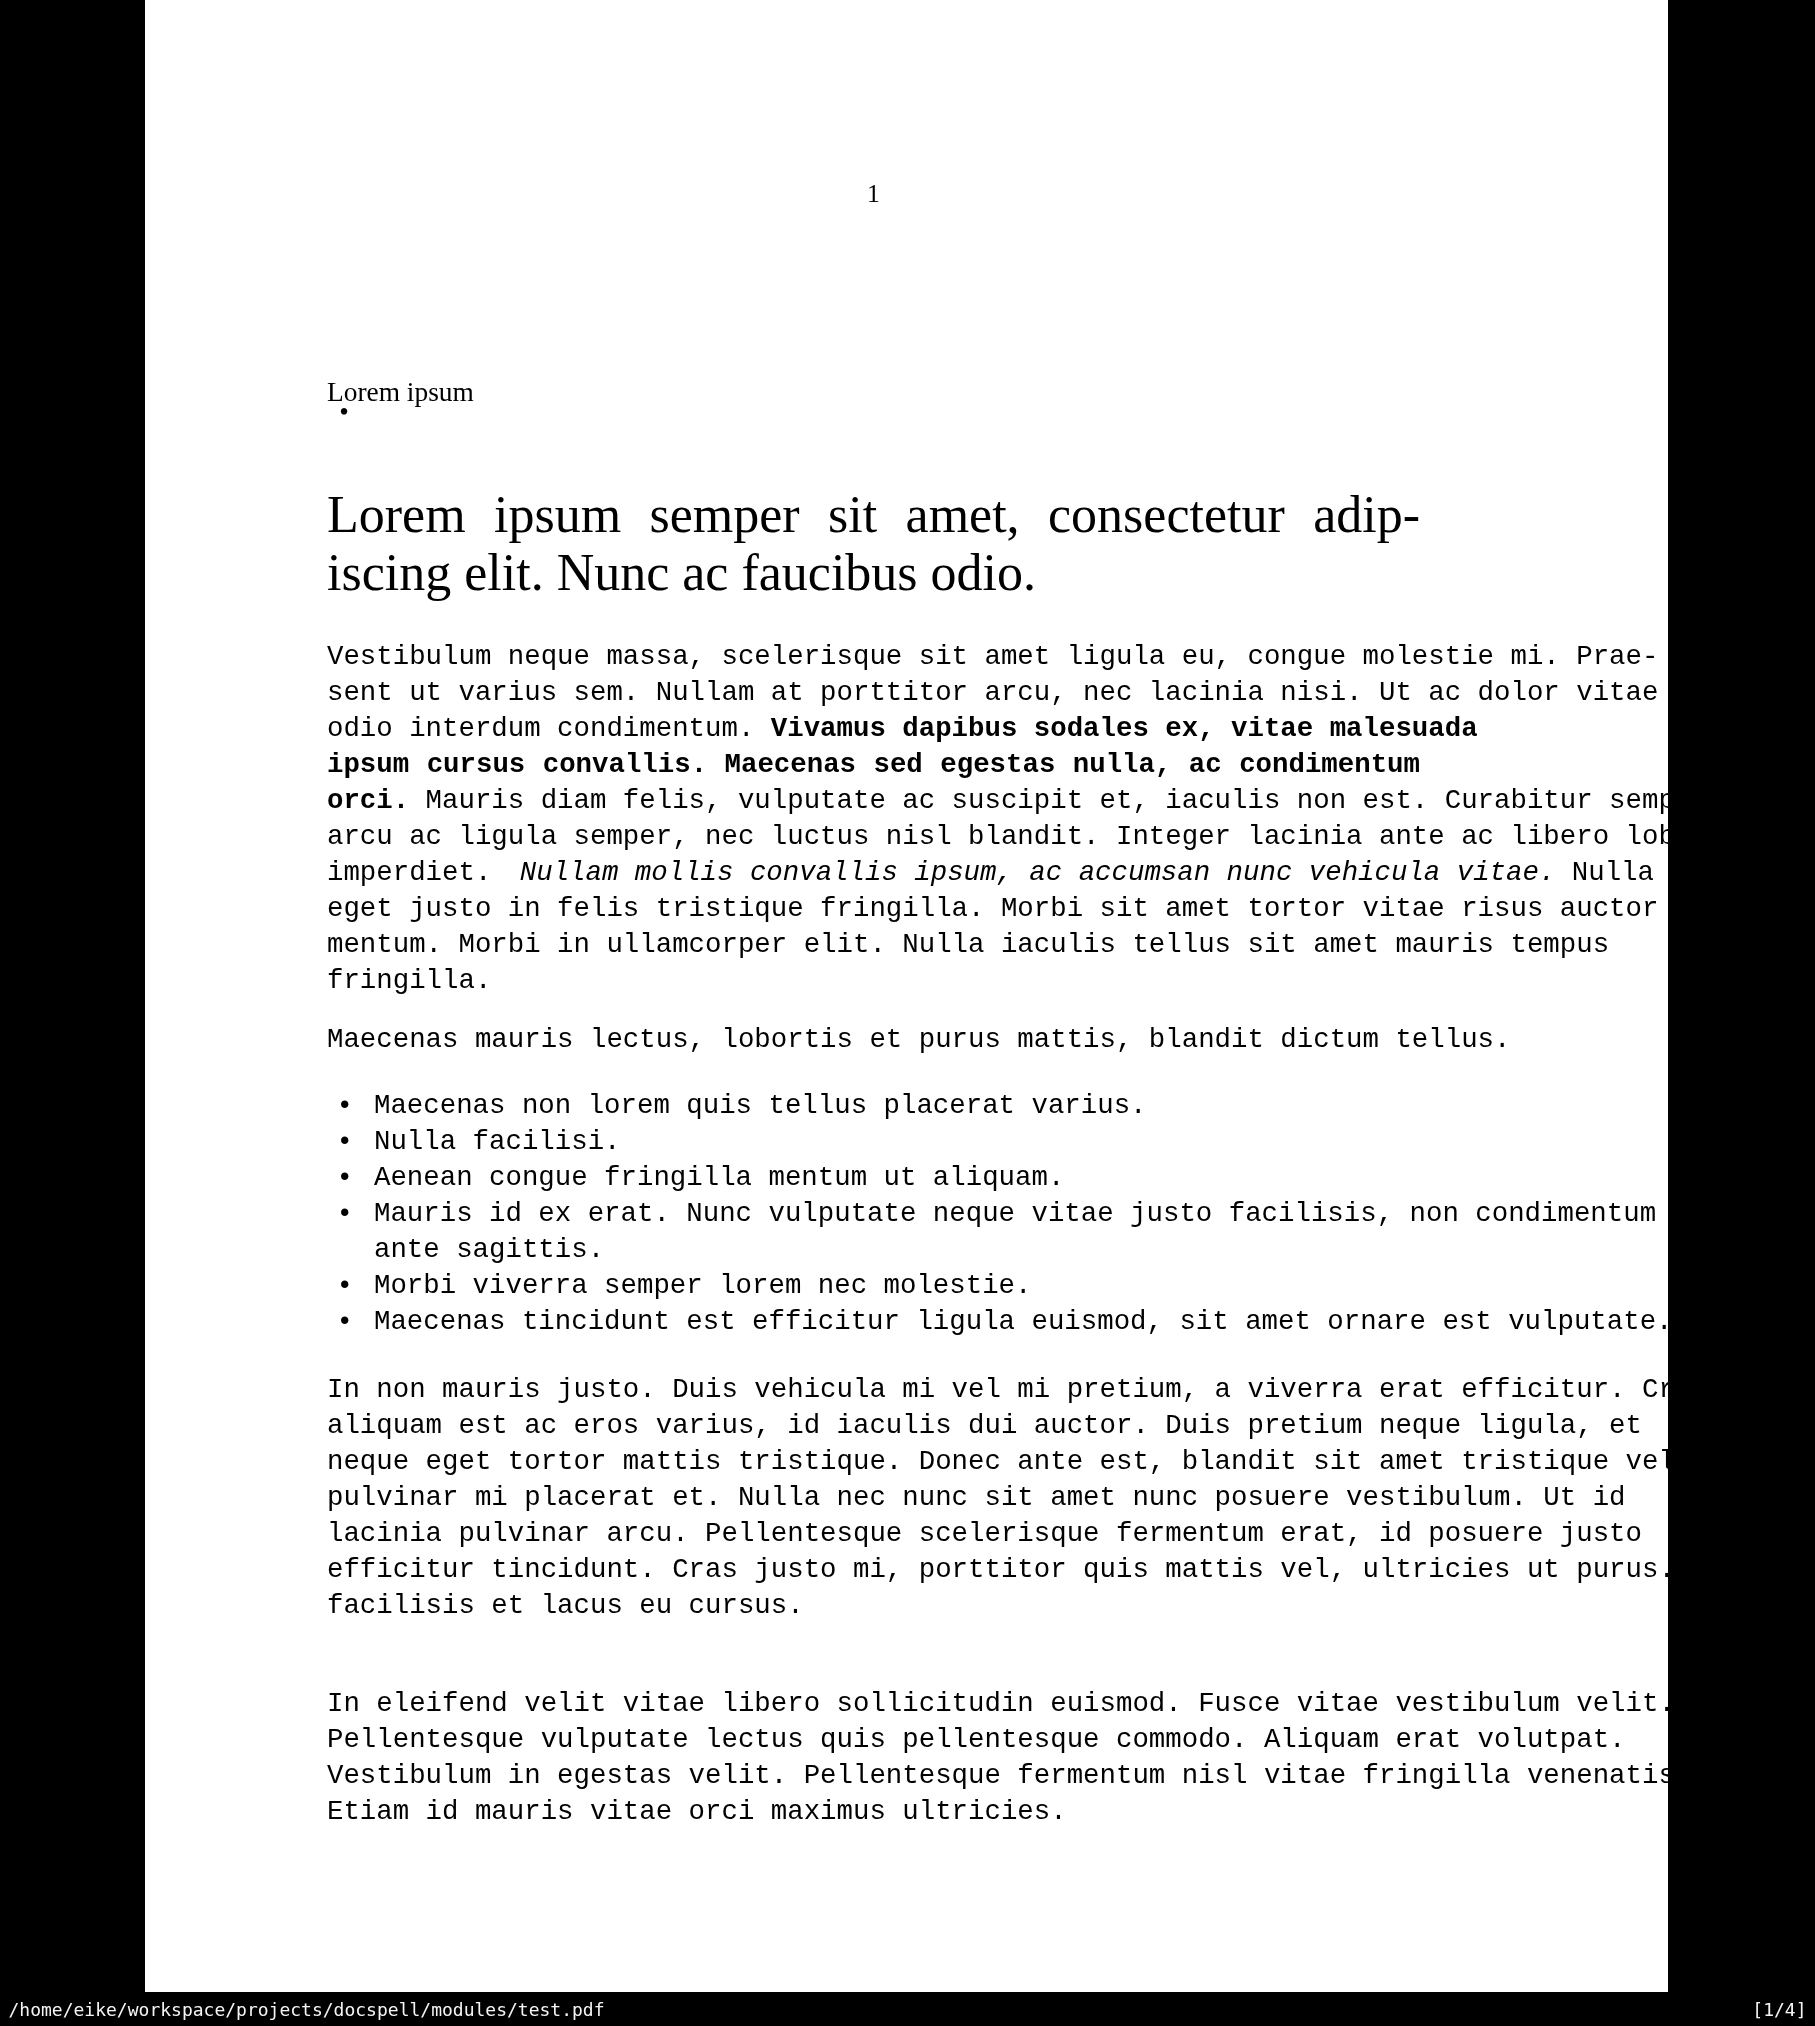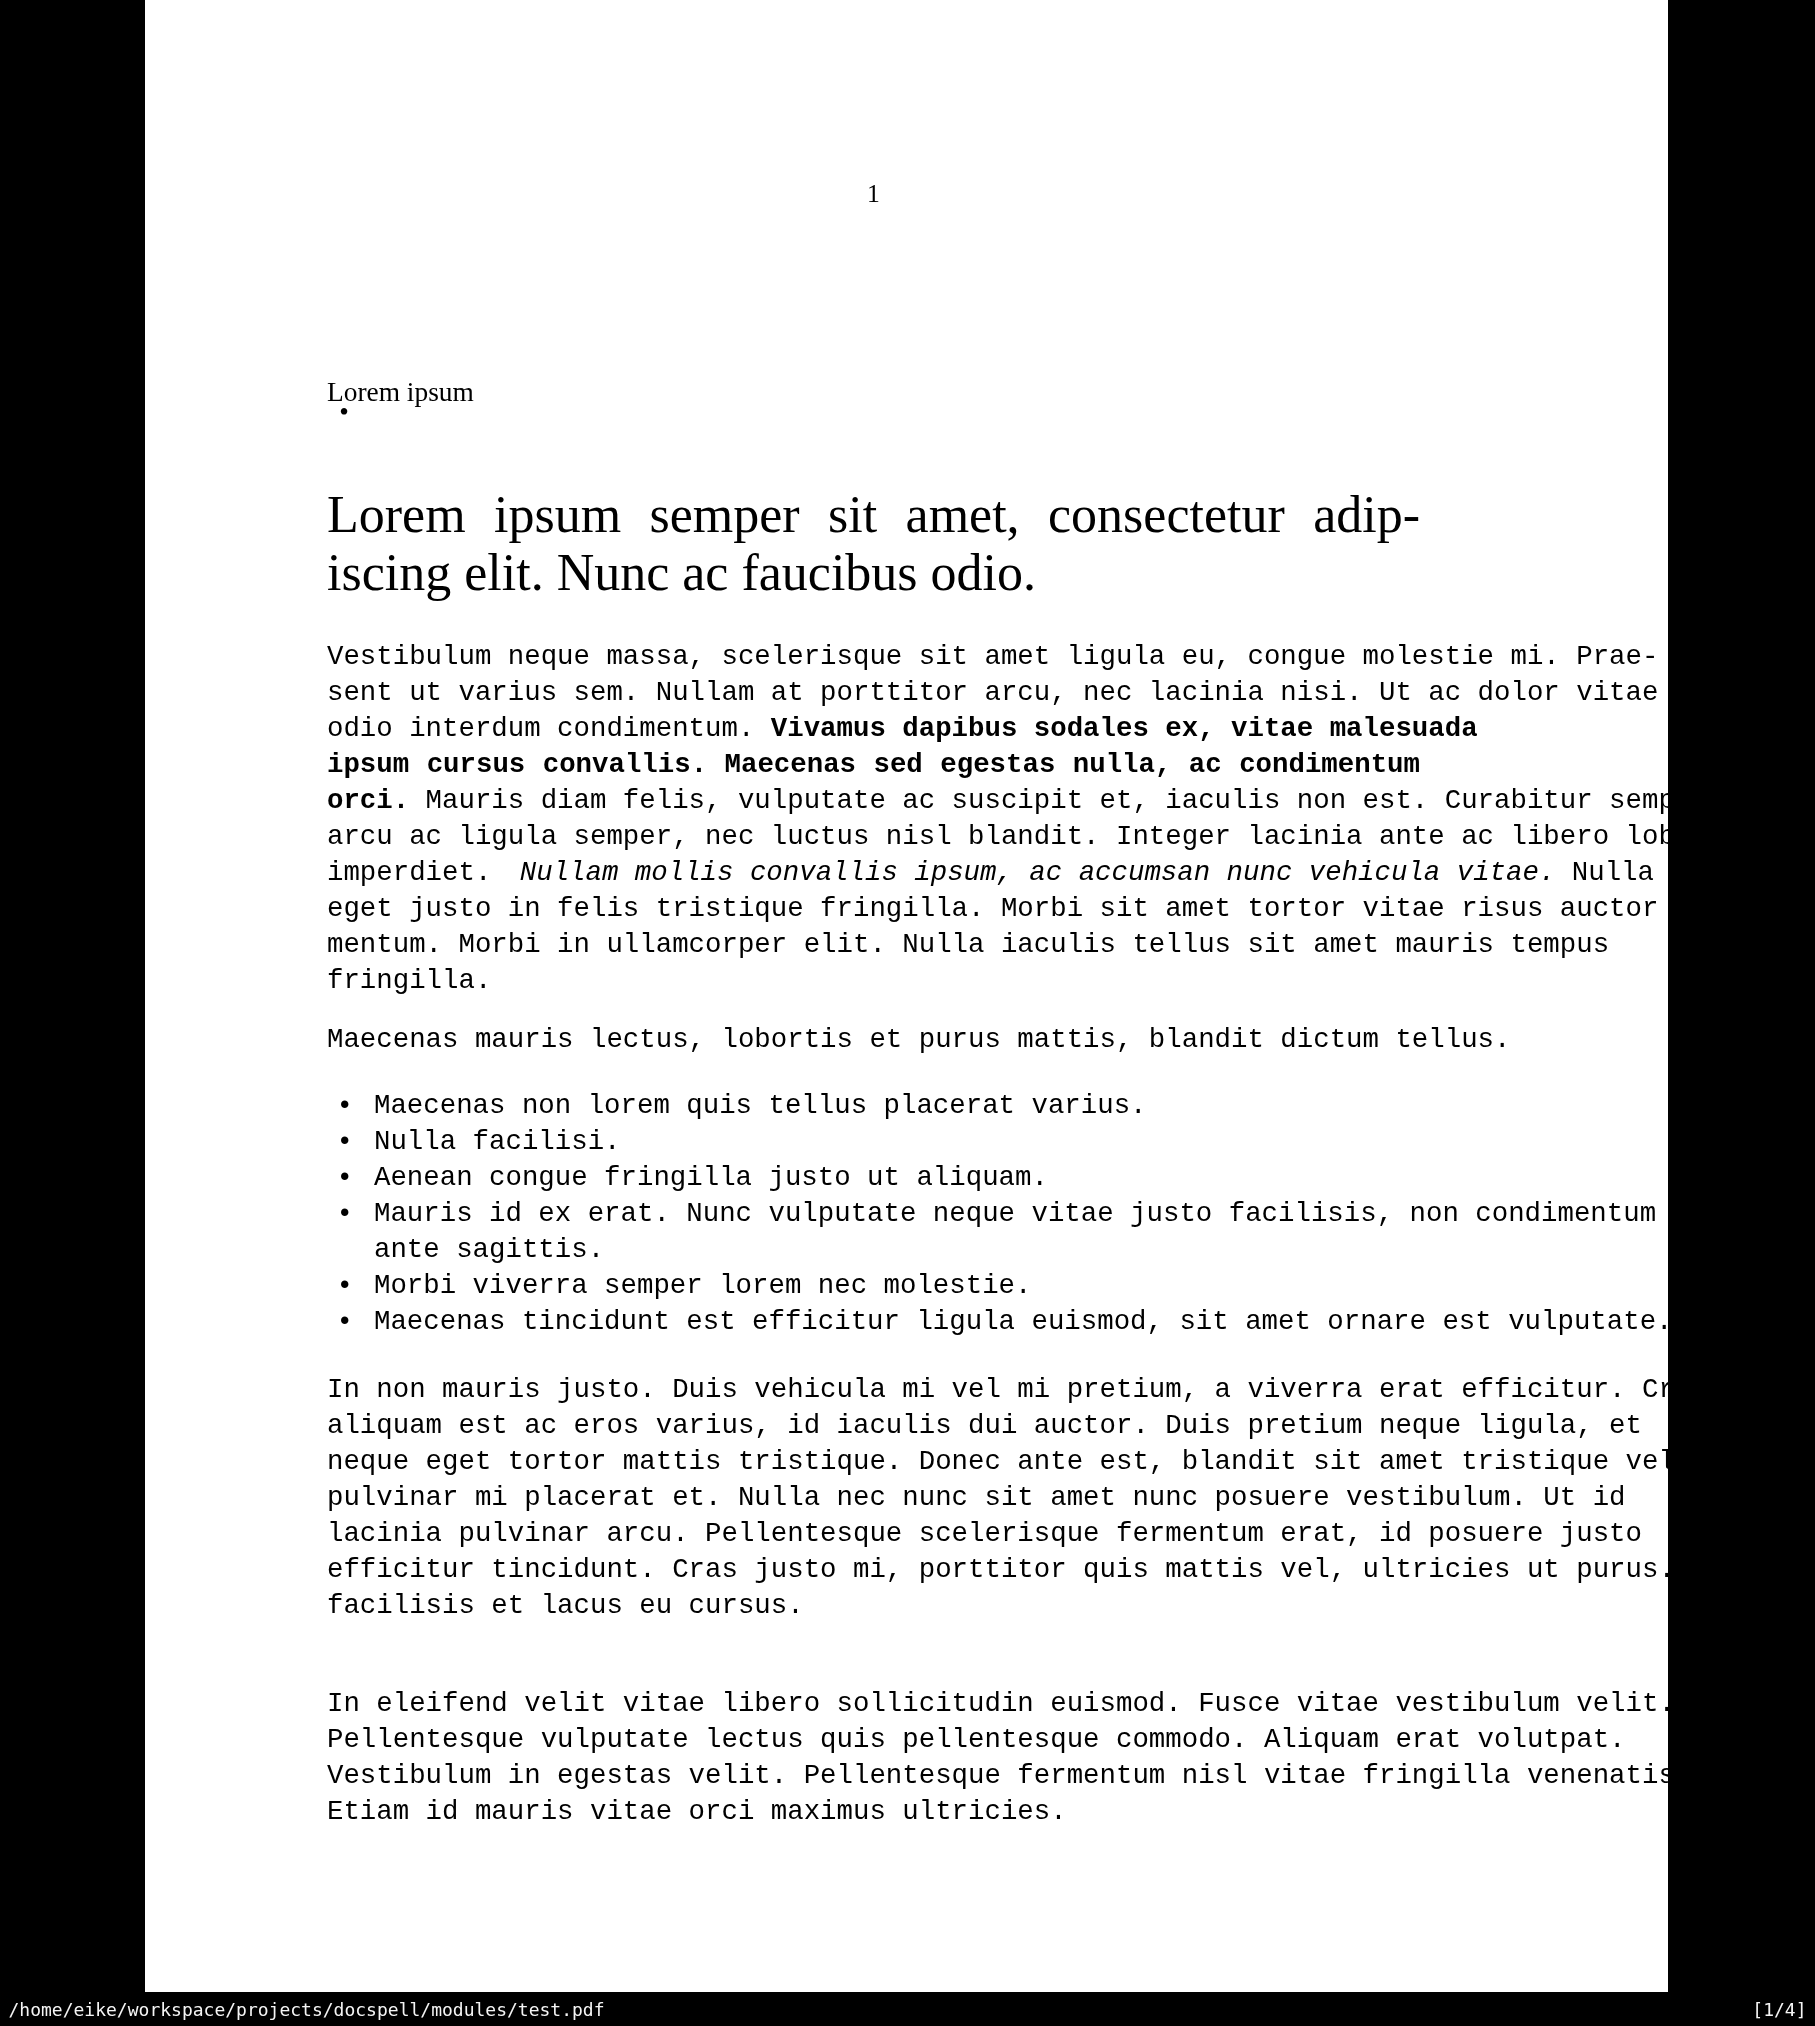--- a/index.html
+++ b/index.html
@@ -110,21 +110,21 @@
         <div class="item">
           <span class="bullet">•</span>
           <div class="line"><span class="seg-n">Maecenas non lorem quis tellus placerat varius.</span></div>
         </div>
         <div class="item">
           <span class="bullet">•</span>
           <div class="line"><span class="seg-n">Nulla facilisi.</span></div>
         </div>
         <div class="item">
           <span class="bullet">•</span>
-          <div class="line"><span class="seg-n">Aenean congue fringilla justo ut aliquam.</span></div>
+          <div class="line"><span class="seg-n">Aenean congue fringilla mentum ut aliquam.</span></div>
         </div>
         <div class="item">
           <span class="bullet">•</span>
           <div class="line stretch"><span class="seg-n">Mauris id ex erat. Nunc vulputate neque vitae justo facilisis, non condimentum</span></div>
           <div class="line"><span class="seg-n">ante sagittis.</span></div>
         </div>
         <div class="item">
           <span class="bullet">•</span>
           <div class="line"><span class="seg-n">Morbi viverra semper lorem nec molestie.</span></div>
         </div>

